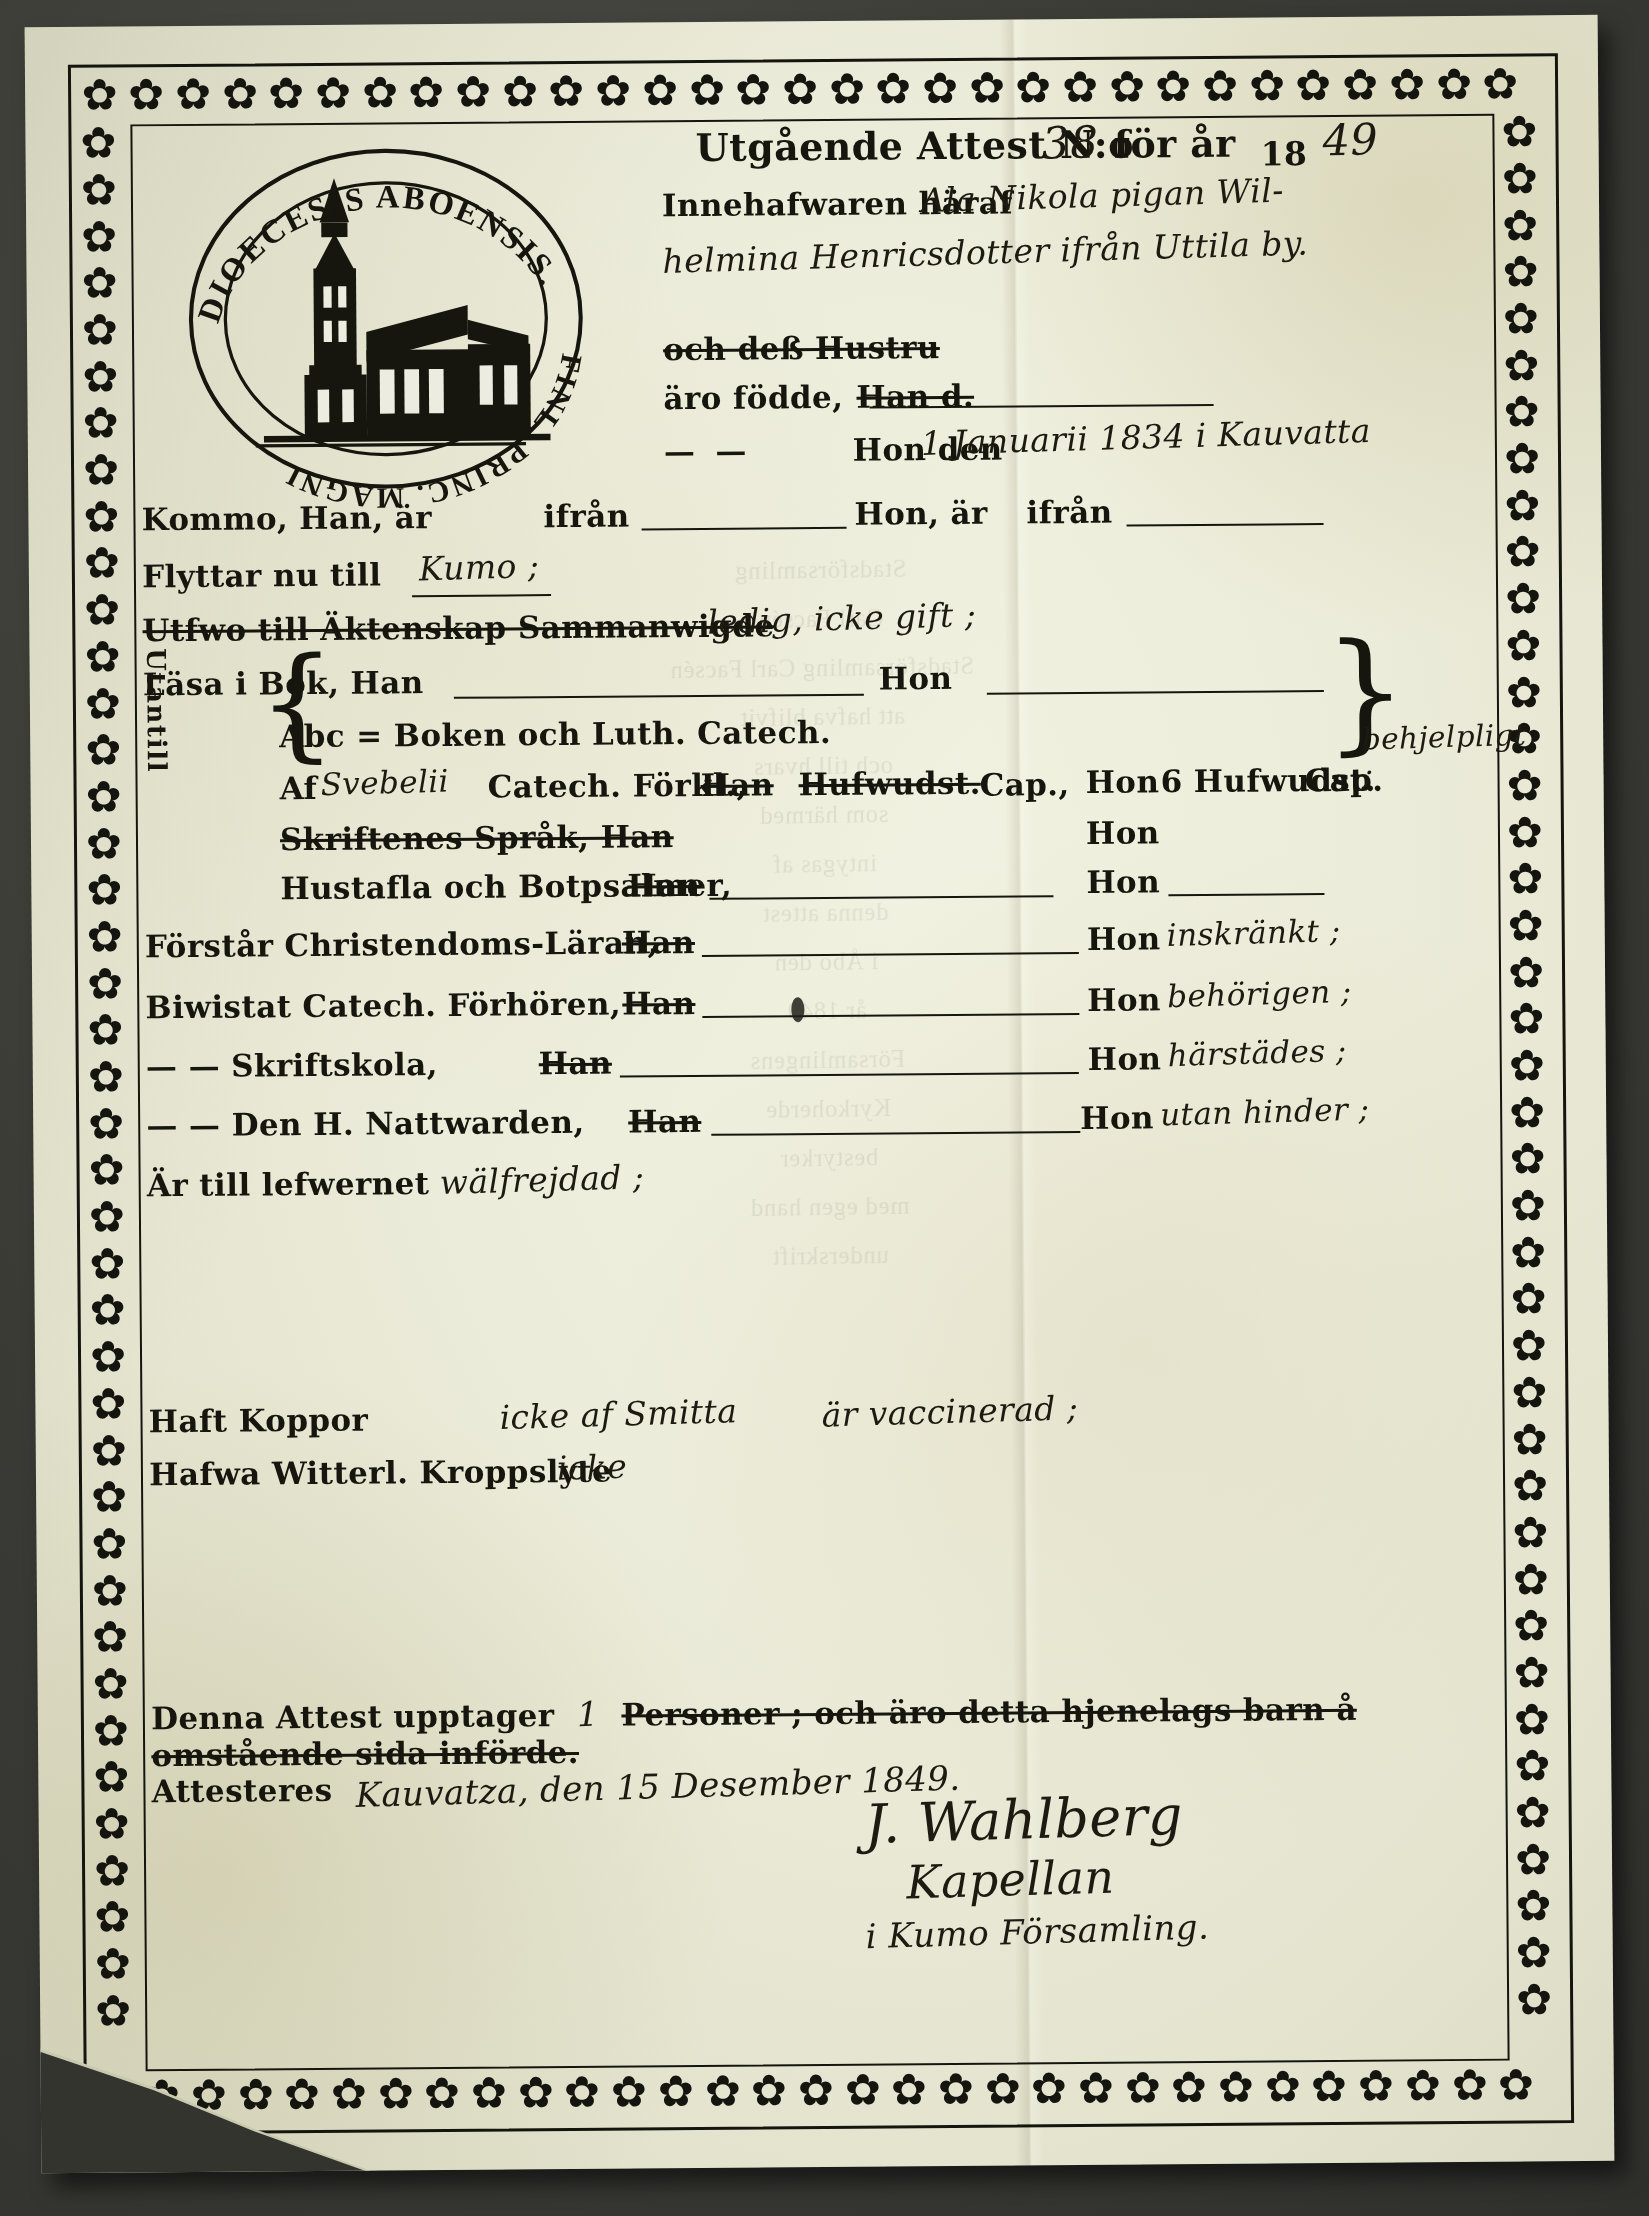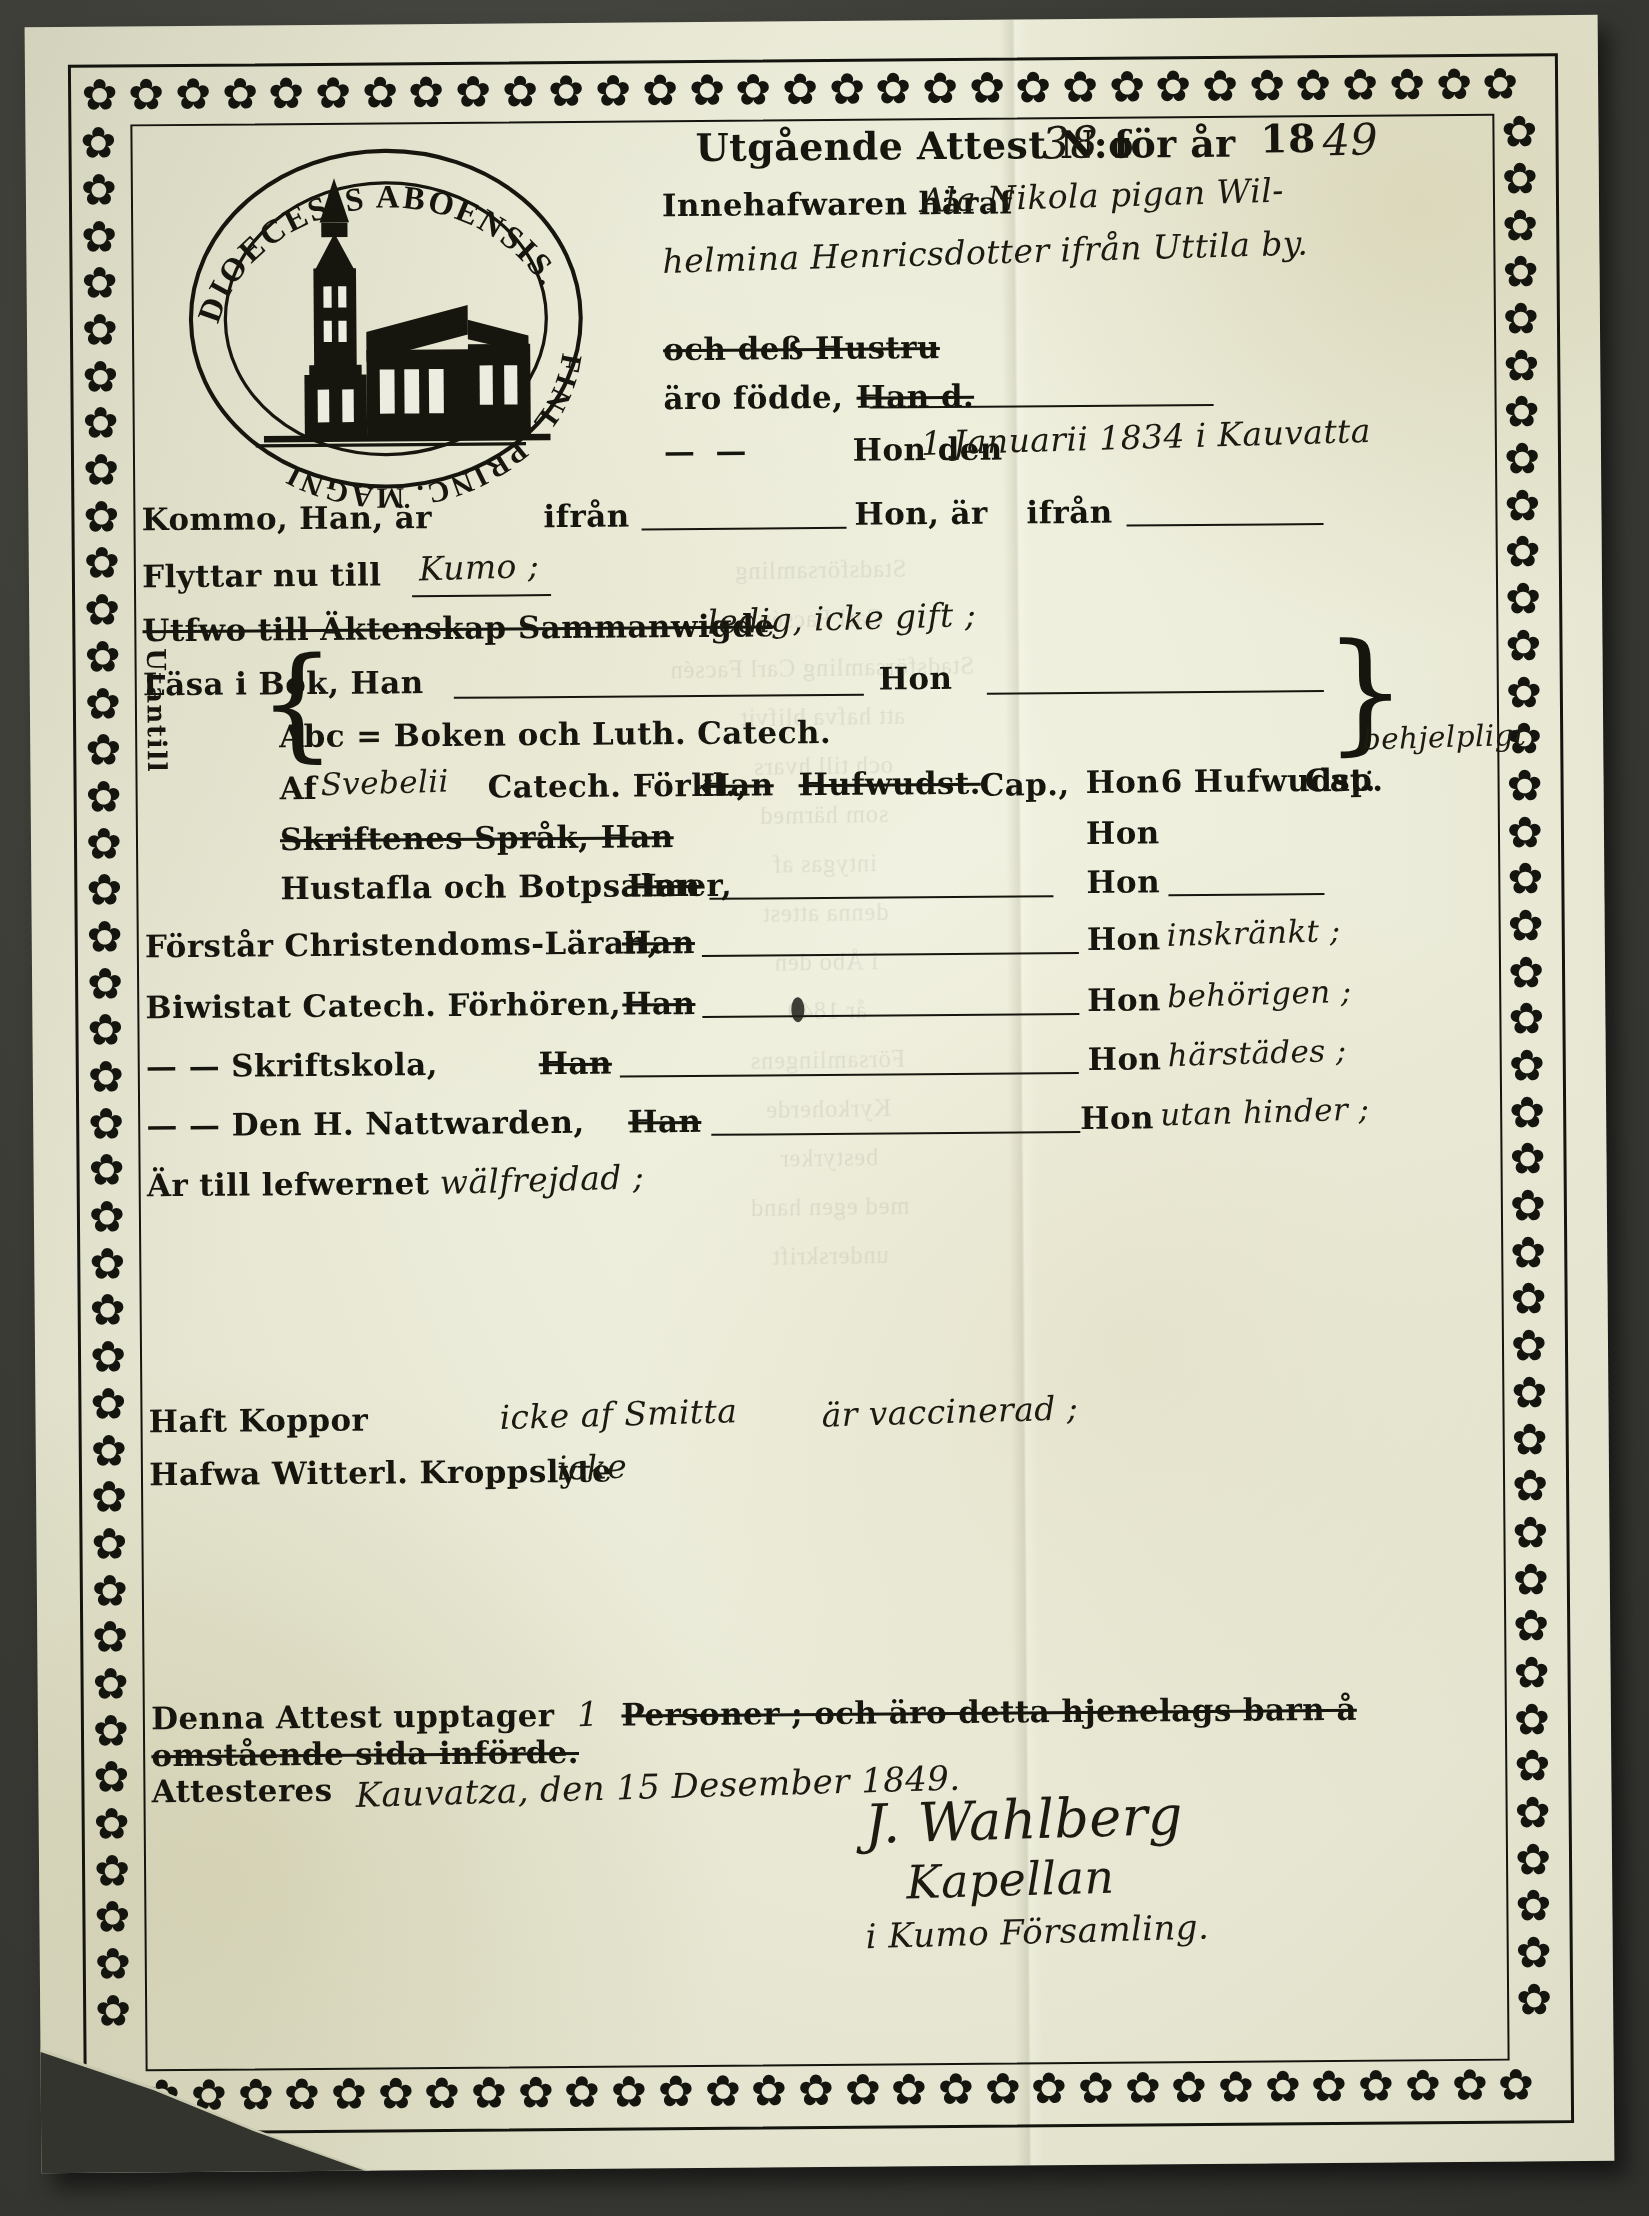--- a/index.html
+++ b/index.html
@@ -163,21 +163,21 @@
   .rule {
     position: absolute;
     height: 0;
     border-bottom: 2.5px solid #16160f;
   }
 
   
   #hdr-title { position: absolute; left: 565px; top: 4.9px; font-size: 38px; }
   #hdr-no { position: absolute; left: 911px; top: 0px; font-size: 44px; }
   #hdr-for-ar { position: absolute; left: 983px; top: 4.9px; font-size: 38px; }
-  #hdr-year-pre { position: absolute; left: 1130px; top: 0; font-size: 39px; }
+  #hdr-year-pre { position: absolute; left: 1130px; top: 19px; font-size: 33px; }
   #hdr-year-hand { position: absolute; left: 1192px; top: 0px; font-size: 43px; }
 
   #line-inneh { position: absolute; left: 531px; top: 67px; font-size: 31px; }
   #hand-name1 { position: absolute; left: 790px; top: 59px; font-size: 33px; }
   #hand-name2 { position: absolute; left: 531px; top: 115px; font-size: 33px; }
 
   #lbl-hustru { position: absolute; left: 531px; top: 211px; font-size: 31px; }
   #lbl-fodd   { position: absolute; left: 531px; top: 260px; font-size: 31px; }
   #lbl-hon-den{ position: absolute; left: 531px; top: 313px; font-size: 31px; }
   #hand-born  { position: absolute; left: 788px; top: 301px; font-size: 33px; }

